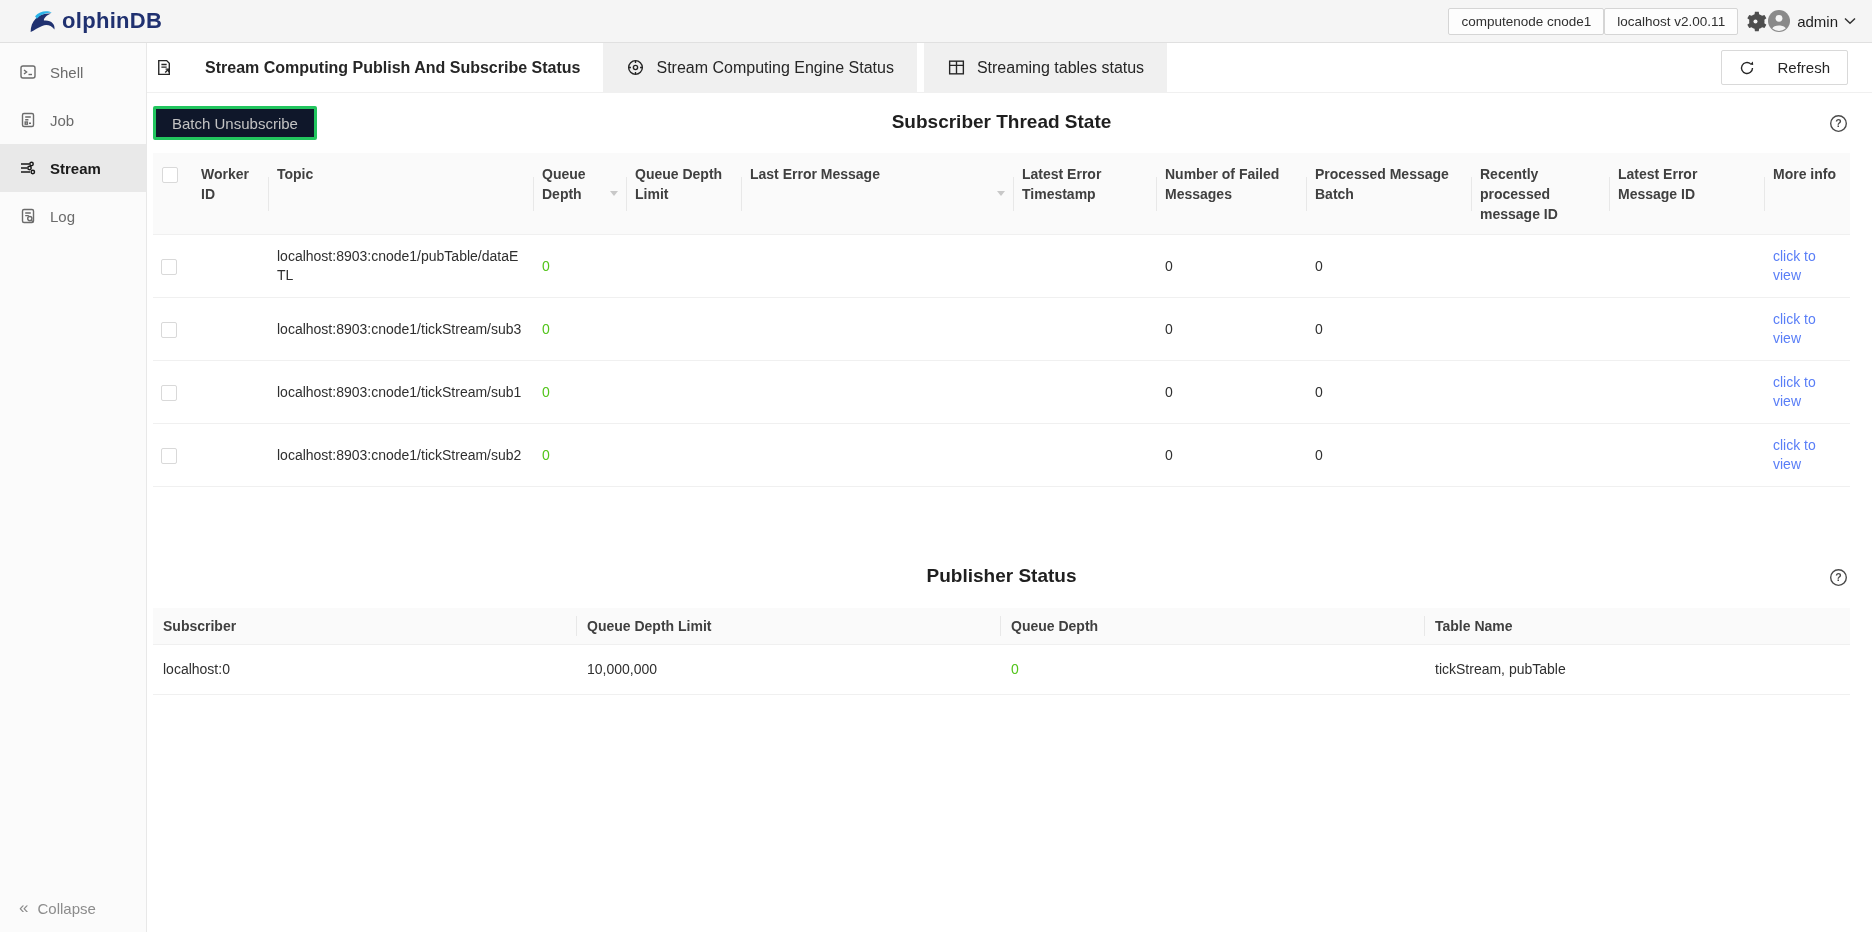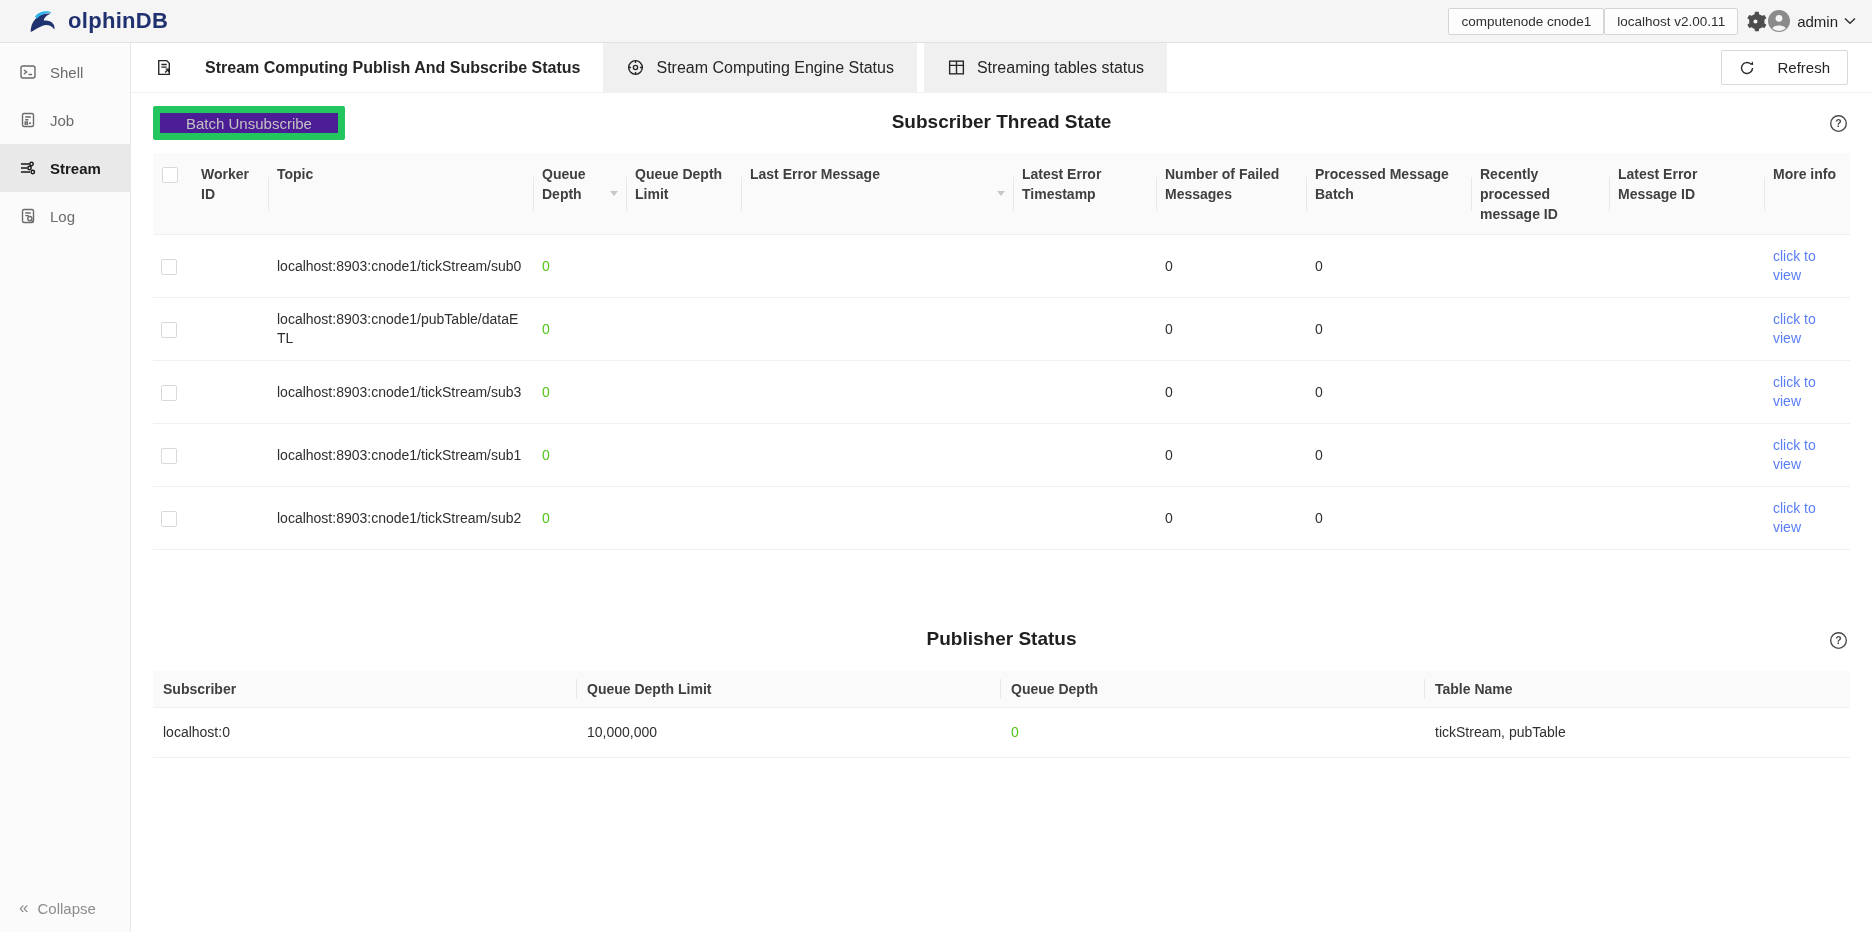--- a/index.html
+++ b/index.html
@@ -13,21 +13,21 @@
 
   
   .top-header {
     height: 43px;
     background: #f5f5f5;
     border-bottom: 1px solid #e0e0e0;
     display: flex;
     align-items: center;
     padding: 0 16px 0 28px;
   }
-  .logo { display: flex; align-items: center; gap: 10px; }
+  .logo { display: flex; align-items: center; gap: 4px; }
   .logo-text { font-size: 22px; font-weight: bold; color: #203170; letter-spacing: 0.3px; }
   .header-right { margin-left: auto; display: flex; align-items: center; gap: 0; }
   .badge {
     background: #fdfdfd;
     border: 1px solid #d5d5d5;
     border-radius: 2px;
     height: 27px;
     padding: 0 12px;
     display: flex;
     align-items: center;
@@ -35,21 +35,21 @@
     color: #303030;
   }
   .gear-btn { display: flex; align-items: center; cursor: pointer; margin-left: 6px; }
   .user-chip { display: flex; align-items: center; gap: 6px; cursor: pointer; }
   .user-name { font-size: 15px; color: #1f1f1f; }
 
   
   .sidebar {
     position: absolute;
     top: 43px; left: 0; bottom: 0;
-    width: 131px;
+    width: 147px;
     background: #fbfbfb;
     border-right: 1px solid #e8e8e8;
     padding-top: 5px;
   }
   .side-item {
     height: 48px;
     display: flex;
     align-items: center;
     gap: 13px;
     padding-left: 19px;
@@ -123,23 +123,23 @@
 
   .content { padding: 0 22px; position: relative; }
 
   .section-toolbar {
     position: relative;
     margin-top: 13px;
     height: 34px;
   }
   .batch-btn {
     height: 34px;
-    padding: 0 26px;
-    background: #4c1d95;
-    border: 7px solid #22c55e;
+    padding: 0 16px;
+    background: #0f172a;
+    border: 3px solid #22c55e;
     border-radius: 2px;
     font-size: 15px;
     color: #c3c3c3;
     cursor: not-allowed;
     font-family: "Liberation Sans", sans-serif;
   }
   .section-title {
     position: absolute;
     left: 50%; top: 5px;
     transform: translateX(-50%);
@@ -370,34 +370,20 @@
           <th class="sep">Processed Message Batch</th>
           <th class="sep">Recently processed message ID</th>
           <th class="sep">Latest Error Message ID</th>
           <th>More info</th>
         </tr>
       </thead>
       <tbody>
         <tr>
           <td><span class="checkbox"></span></td>
           <td></td>
-          <td class="topic-cell">localhost:8903:cnode1/tickStream/sub0</td>
-          <td class="val-green">0</td>
-          <td></td>
-          <td></td>
-          <td></td>
-          <td>0</td>
-          <td>0</td>
-          <td></td>
-          <td></td>
-          <td><span class="link-blue">click to view</span></td>
-        </tr>
-        <tr>
-          <td><span class="checkbox"></span></td>
-          <td></td>
           <td class="topic-cell">localhost:8903:cnode1/pubTable/dataETL</td>
           <td class="val-green">0</td>
           <td></td>
           <td></td>
           <td></td>
           <td>0</td>
           <td>0</td>
           <td></td>
           <td></td>
           <td><span class="link-blue">click to view</span></td>

